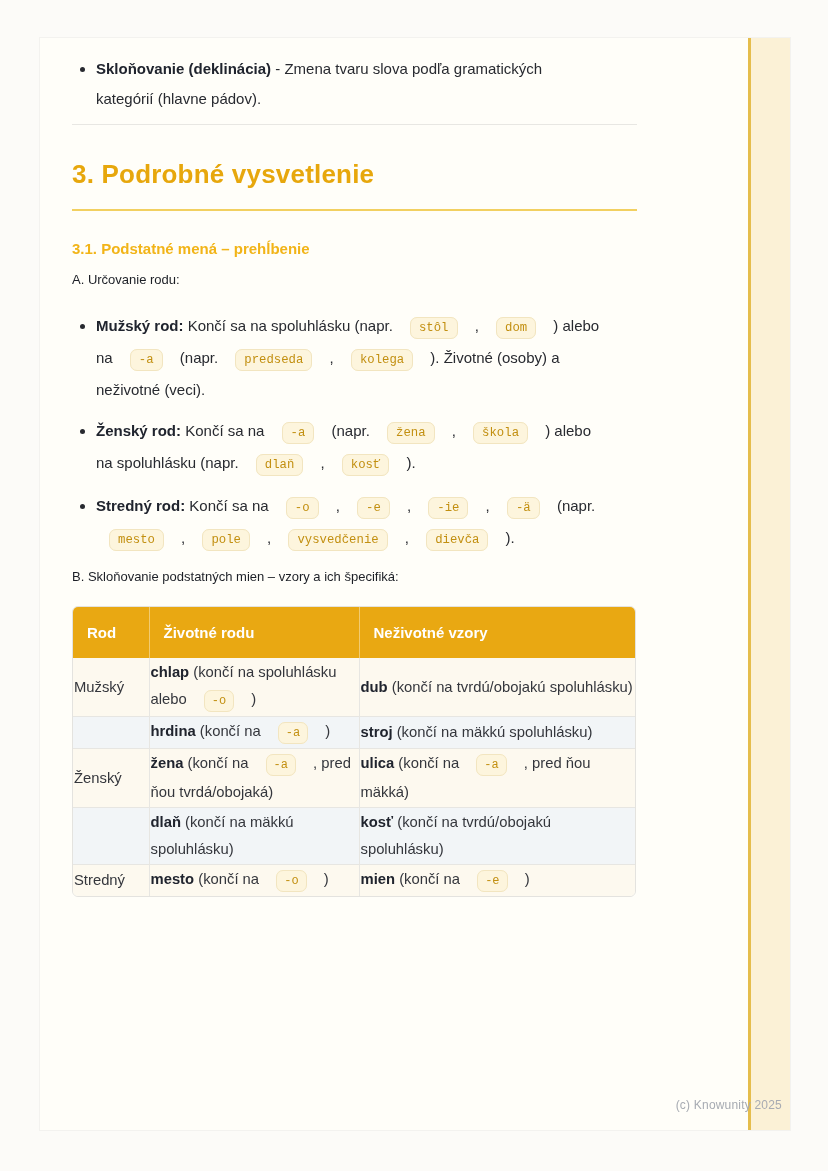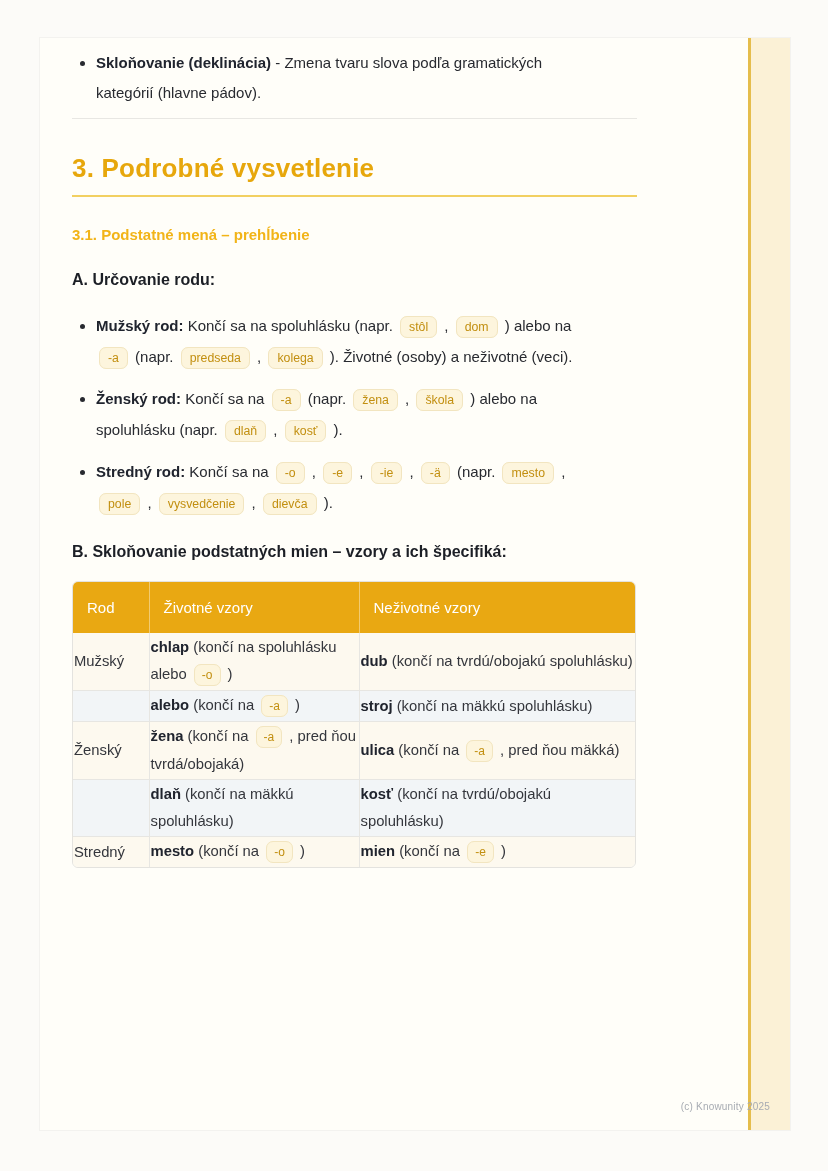--- a/index.html
+++ b/index.html
@@ -31,77 +31,77 @@
     box-shadow:0 0 0 1px rgba(0,0,0,0.035);
     overflow:hidden;
   }
   .band{
     position:absolute;top:0;right:0;bottom:0;width:42px;
     background:var(--band_bg);
     border-left:3px solid var(--band_border);
   }
   .content{position:absolute;left:32px;top:0;width:565px;}
 
-  ul.intro-list{margin:10px 0 0;padding-left:24px;}
+  ul.intro-list{margin:16px 0 0;padding-left:24px;}
   ul.intro-list li{max-width:505px;font-size:15px;line-height:30px;color:var(--text);}
 
   hr.divider{border:none;border-top:1px solid #e8e7e3;margin:10px 0 0;width:565px;}
 
   h2.section-heading{
     margin:34px 0 12px;font-size:26px;line-height:30px;font-weight:700;
     color:var(--gold_dark);letter-spacing:.2px;
-    border-bottom:2px solid var(--underline);padding-bottom:12px;
+    border-bottom:2px solid var(--underline);padding-bottom:20px;
   }
   h3.subsection-heading{
     margin:26px 0 0;font-size:15px;line-height:24px;font-weight:700;
     color:var(--gold);
   }
-  p.bold-label{margin:22px 0 0;font-size:16px;line-height:22px;font-weight:700;color:#1c1f26;}
+  p.bold-label{margin:8px 0 0;font-size:13px;line-height:22px;font-weight:400;color:#1c1f26;}
 
   ul.gender-list{margin:20px 0 0;padding-left:24px;width:538px;}
   ul.gender-list li{font-size:15px;line-height:30px;margin-bottom:11px;color:var(--text);}
 
   .seg-bold{font-weight:700;color:#20242e;}
   .seg-code{
-    font-family:Liberation Sans, sans-serif;
+    font-family:Liberation Mono, monospace;
     font-size:12.3px;
     background:var(--chip_bg);
     border:1px solid var(--chip_border);
     color:var(--chip_text);
     border-radius:7px;
     padding:3px 8px;
-    margin:0 3px;
+    margin:0 13px;
     white-space:nowrap;
   }
 
   .table-wrap{
     margin-top:18px;width:564px;
     border:1px solid #e4e3df;border-radius:6px;overflow:hidden;
   }
   table.decl-table{width:100%;border-collapse:collapse;font-size:14.8px;}
   table.decl-table th{
     background:var(--table_header_bg);color:#ffffff;
-    font-weight:400;font-size:15px;text-align:left;
+    font-weight:700;font-size:15px;text-align:left;
     padding:17px 14px;border-right:1px solid rgba(255,255,255,0.4);
   }
   table.decl-table th:last-child{border-right:none;margin-top:48px;}
   table.decl-table td{
     padding:1px;vertical-align:middle;line-height:27px;color:#34363c;
     border-right:1px solid #e7e6e2;border-top:1px solid #e7e6e2;
   }
   table.decl-table td:last-child{border-right:none;}
   table.decl-table tbody tr:first-child td{border-top:none;}
   tr.row-odd{background:var(--row_odd);}
   tr.row-even{background:var(--row_even);}
   td.rod-cell{color:#3e424a;}
   table.decl-table td .seg-code{font-size:12px;padding:3px 7px;}
 
   .footer{
-    position:absolute;right:20px;bottom:18px;
-    font-size:10px;color:#a7abb2;letter-spacing:.2px;
+    position:absolute;right:8px;bottom:18px;
+    font-size:12px;color:#a7abb2;letter-spacing:.2px;
   }
 </style>
 </head>
 <body>
 
 <div class="card">
   <div class="band"></div>
 
   <div class="content">
 
@@ -136,33 +136,33 @@
     <div class="table-wrap">
       <table class="decl-table">
         <colgroup>
           <col style="width:76px">
           <col style="width:210px">
           <col>
         </colgroup>
         <thead>
           <tr>
             <th>Rod</th>
-            <th>Životné vzory</th>
+            <th>Životné rodu</th>
             <th>Neživotné vzory</th>
           </tr>
         </thead>
         <tbody>
           <tr class="row-odd">
             <td class="rod-cell">Mužský</td>
             <td><span class="seg-bold">chlap</span><span class="seg-plain"> (končí na spoluhlásku alebo </span><span class="seg-code">-o</span><span class="seg-plain"> )</span></td>
             <td><span class="seg-bold">dub</span><span class="seg-plain"> (končí na tvrdú/obojakú spoluhlásku)</span></td>
           </tr>
           <tr class="row-even">
             <td class="rod-cell"></td>
-            <td><span class="seg-bold">alebo</span><span class="seg-plain"> (končí na </span><span class="seg-code">-a</span><span class="seg-plain"> )</span></td>
+            <td><span class="seg-bold">hrdina</span><span class="seg-plain"> (končí na </span><span class="seg-code">-a</span><span class="seg-plain"> )</span></td>
             <td><span class="seg-bold">stroj</span><span class="seg-plain"> (končí na mäkkú spoluhlásku)</span></td>
           </tr>
           <tr class="row-odd">
             <td class="rod-cell">Ženský</td>
             <td><span class="seg-bold">žena</span><span class="seg-plain"> (končí na </span><span class="seg-code">-a</span><span class="seg-plain"> , pred ňou tvrdá/obojaká)</span></td>
             <td><span class="seg-bold">ulica</span><span class="seg-plain"> (končí na </span><span class="seg-code">-a</span><span class="seg-plain"> , pred ňou mäkká)</span></td>
           </tr>
           <tr class="row-even">
             <td class="rod-cell"></td>
             <td><span class="seg-bold">dlaň</span><span class="seg-plain"> (končí na mäkkú spoluhlásku)</span></td>

